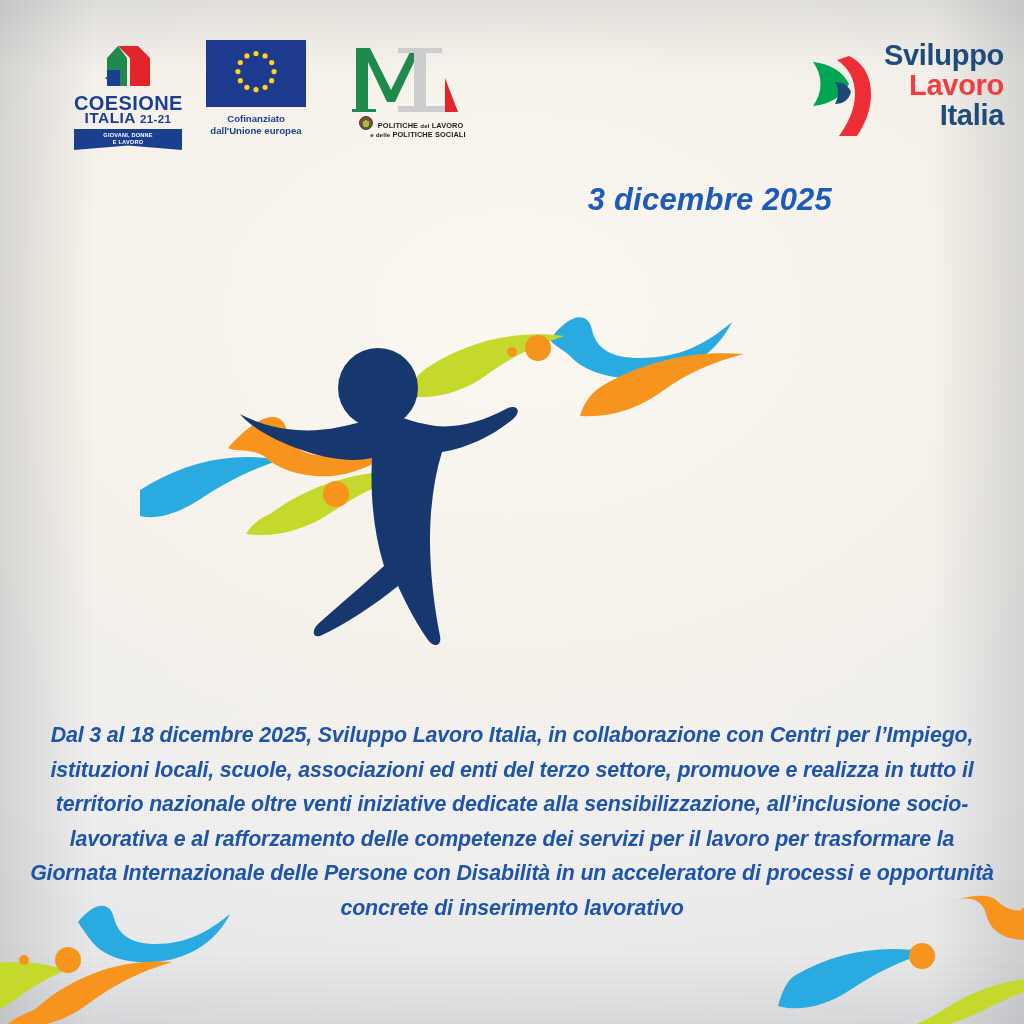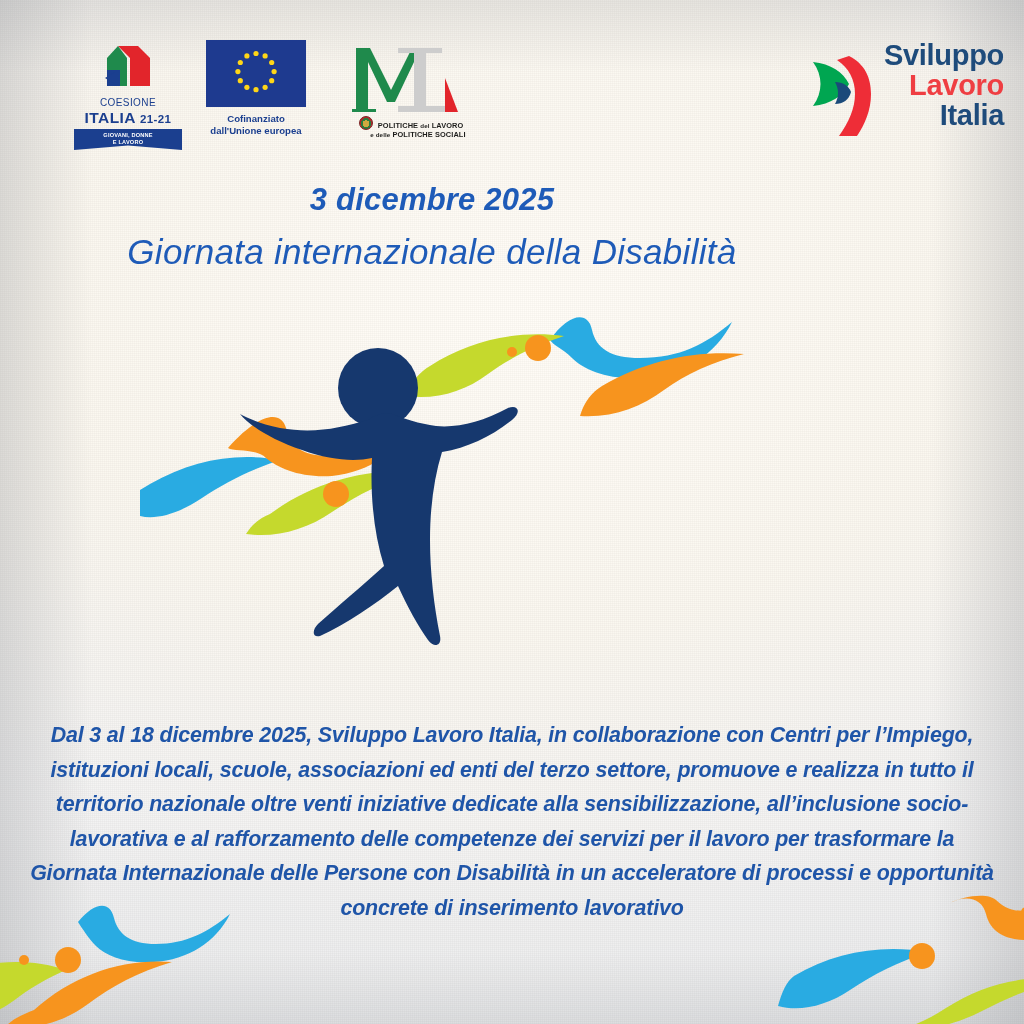--- a/index.html
+++ b/index.html
@@ -29,21 +29,21 @@
       linear-gradient(90deg,rgba(150,152,156,.30) 0%,rgba(150,152,156,0) 9%,rgba(150,152,156,0) 91%,rgba(150,152,156,.30) 100%),
       linear-gradient(180deg,rgba(150,152,156,.20) 0%,rgba(150,152,156,0) 7%,rgba(150,152,156,0) 93%,rgba(150,152,156,.14) 100%);
   }
 
   
   #logo-bar{position:absolute;top:34px;left:0;width:1024px;height:112px;z-index:5;}
   .logo{position:absolute;text-align:right;}
 
   #logo-coesione{left:74px;top:8px;width:108px;text-align:center;}
   #logo-coesione .mark{height:54px;position:relative;}
-  .coes-txt1{font-size:10px;font-weight:400;letter-spacing:.4px;color:#1b3f8f;line-height:14px;}
+  .coes-txt1{font-size:20px;font-weight:700;letter-spacing:.4px;color:#1b3f8f;line-height:14px;}
   .coes-txt2{font-size:15.5px;font-weight:700;letter-spacing:.4px;color:#1b3f8f;line-height:15px;}
   .coes-2127{font-size:11.5px;font-weight:700;color:#1b3f8f;}
   .coes-ribbon{margin-top:2px;background:#1b3f8f;color:#fff;font-size:5.6px;font-weight:700;
     line-height:7px;padding:3px 2px 4px;letter-spacing:.2px;
     clip-path:polygon(0 0,100% 0,100% 100%,50% 78%,0 100%);}
 
   #logo-eu{left:204px;top:6px;width:104px;text-align:center;}
   #eu-flag{width:100px;height:67px;background:#1e3a8f;position:relative;margin:0 auto;}
   .eu-cap{margin-top:6px;font-size:9.6px;font-weight:700;color:#1b3f8f;line-height:12px;}
 
@@ -52,21 +52,21 @@
   .ml-cap .sm{font-size:6.2px;font-weight:700;}
   .ml-emblem{display:inline-block;width:12px;height:12px;border:1.1px solid #7a2020;border-radius:50%;
     vertical-align:-2px;margin-right:3px;position:relative;background:radial-gradient(circle at 50% 55%,#cfa93f 0 38%,#2b7a3d 38% 60%,#b02a2a 60% 100%);}
 
   #logo-sli{right:20px;top:0px;width:195px;}
   .sli-t{font-weight:700;font-size:29px;line-height:30px;letter-spacing:-.3px;}
   .sli-blue{color:#1e4b7b;}
   .sli-red{color:#ef3e42;}
 
   
-  #heading-block{position:absolute;top:182px;left:16px;width:832px;text-align:center;z-index:6;}
+  #heading-block{position:absolute;top:182px;left:0;width:832px;text-align:right;z-index:6;}
   #title-date{font-size:31px;font-weight:700;font-style:italic;color:#1e5bb8;letter-spacing:.2px;}
   #title-main{margin-top:14px;font-size:35px;font-style:italic;color:#1e5bb8;letter-spacing:.3px;}
 
   
   #artwork{position:absolute;left:140px;top:300px;width:760px;height:350px;z-index:6;}
   #idpd-text{position:absolute;left:520px;top:450px;z-index:7;color:#1b3a6b;}
   #idpd-line1{font-size:27px;font-weight:400;letter-spacing:-.2px;}
   #idpd-line2{font-size:35.5px;font-weight:700;letter-spacing:-.6px;margin-top:-3px;}
 
   
@@ -160,21 +160,20 @@
       <div style="padding-left:62px;padding-top:6px;">
         <div class="sli-t sli-blue">Sviluppo</div>
         <div class="sli-t sli-red" style="padding-left:12px;">Lavoro</div>
         <div class="sli-t sli-blue" style="padding-left:6px;">Italia</div>
       </div>
     </div>
   </div>
 
   <div id="heading-block">
     <div id="title-date">3 dicembre 2025</div>
-    <div id="title-main">Giornata internazionale della Disabilità</div>
   </div>
 
   <div id="artwork">
     <svg width="760" height="350" viewBox="0 0 760 350">
 
       <path d="M410 40 C428 14 448 10 452 30 C456 48 470 58 500 58 C540 58 566 44 592 22 C576 54 544 76 502 78 C468 80 444 70 432 58 C422 48 414 46 410 40 Z" fill="#29abe2"></path>
       <path d="M462 86 C506 60 556 50 604 54 C572 62 546 74 524 90 C500 108 472 118 440 116 C444 102 452 92 462 86 Z" fill="#f7941e"></path>
       <path d="M290 66 C330 40 378 30 424 36 C394 46 370 58 348 74 C324 92 296 100 266 96 C272 80 280 72 290 66 Z" fill="#c5d92d"></path>
       <circle cx="398" cy="48" r="13" fill="#f7941e"></circle>
       <circle cx="372" cy="52" r="5" fill="#f7941e"></circle>

